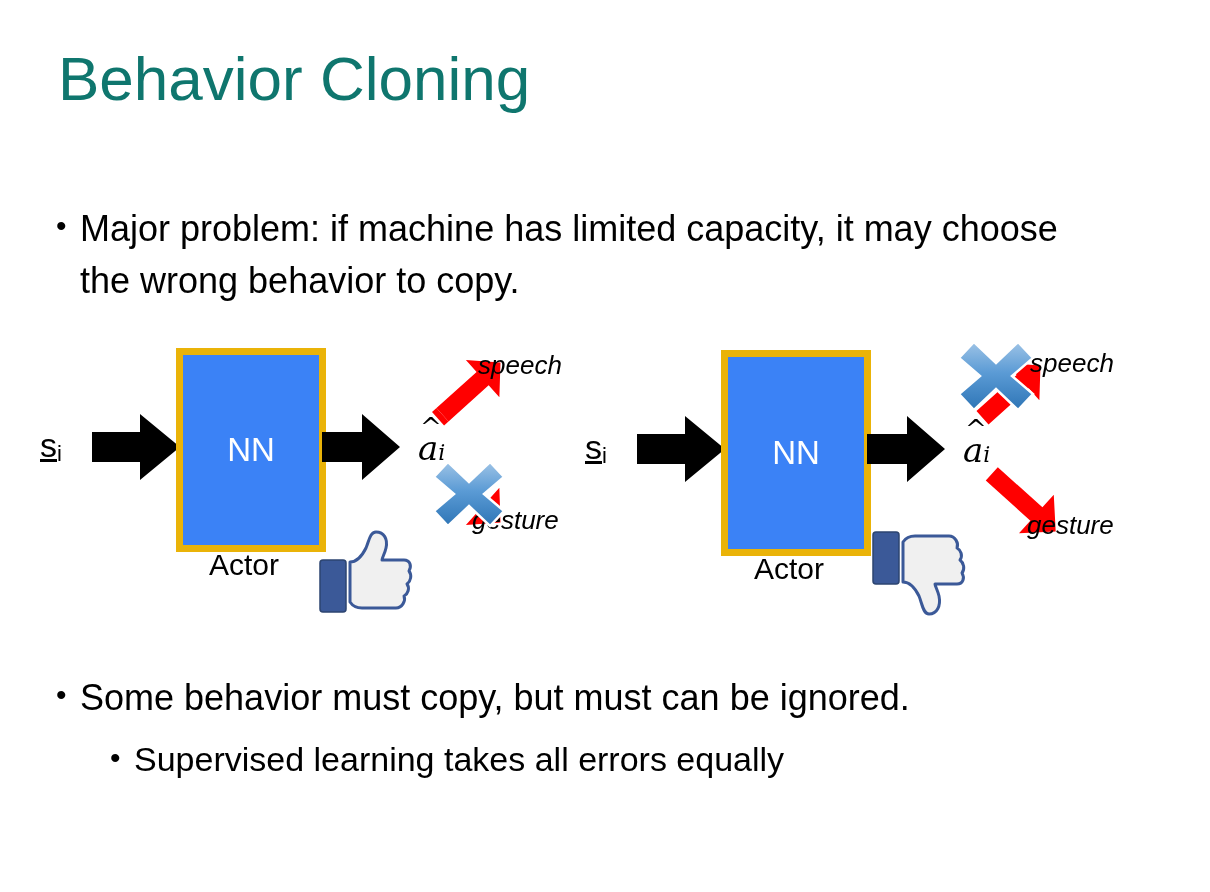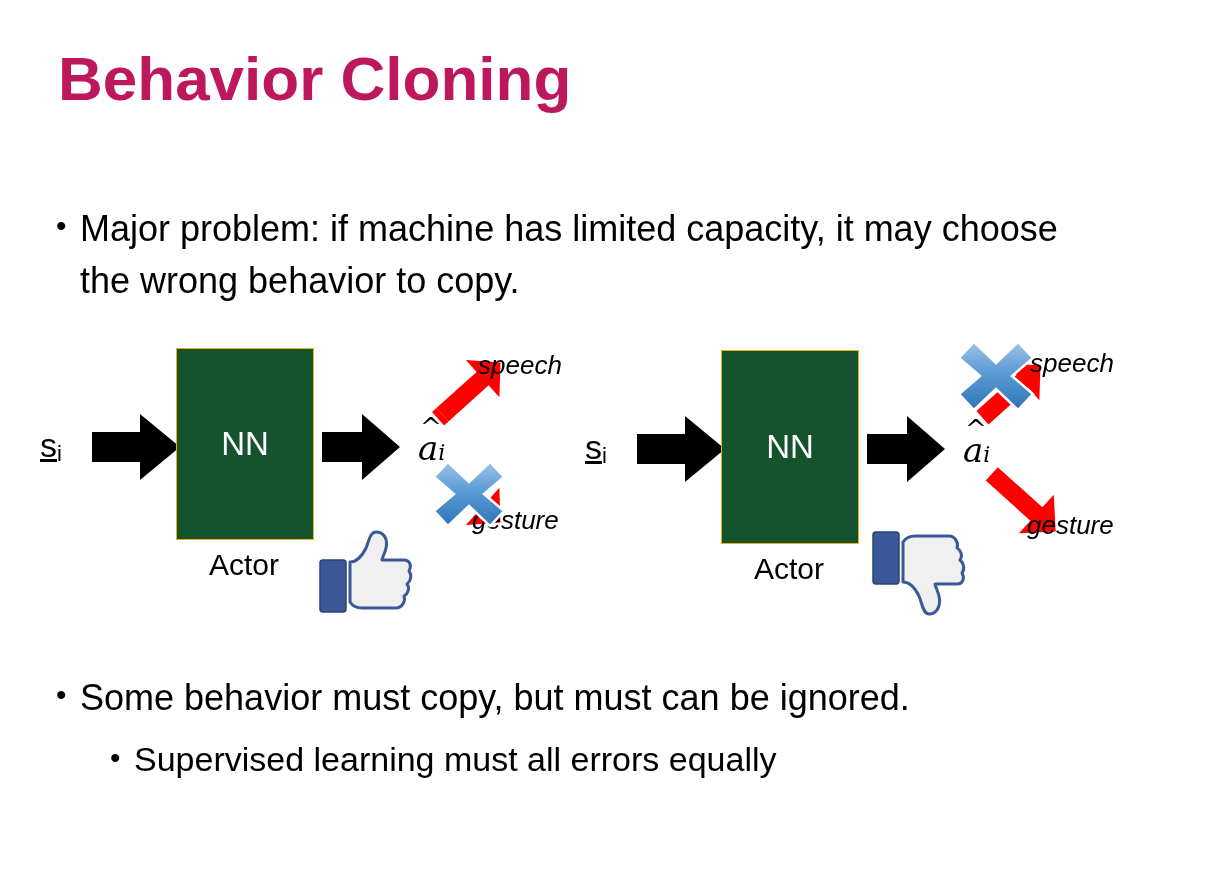--- a/index.html
+++ b/index.html
@@ -15,23 +15,23 @@
     color: #000000;
     overflow: hidden;
   }
 
   
   .slide-title {
     position: absolute;
     left: 58px;
     top: 45px;
     font-size: 62px;
-    font-weight: 700;
+    font-weight: 400;
     letter-spacing: 0px;
-    color: #be185d;
+    color: #0f766e;
     line-height: 1.1;
     white-space: nowrap;
   }
 
   
   .bullet-block {
     position: absolute;
     font-size: 36px;
     line-height: 1.45;
     color: #000000;
@@ -82,22 +82,22 @@
     line-height: 1;
     text-decoration: underline;
   }
   .state-label .sub {
     font-size: 22px;
     vertical-align: -4px;
   }
 
   .nn-box {
     position: absolute;
-    background: #14532d;
-    border: 1px solid #eab308;
+    background: #3b82f6;
+    border: 7px solid #eab308;
   }
   .nn-box .nn-text {
     position: absolute;
     left: 0;
     right: 0;
     top: 50%;
     transform: translateY(-50%);
     text-align: center;
     color: #ffffff;
     font-size: 33px;
@@ -294,15 +294,15 @@
 <div class="bullet-block" id="bullet-bottom">
   <div class="bullet-row">
     <span class="bullet-dot">•</span>
     <span class="bullet-text">Some behavior must copy, but must can be ignored.</span>
   </div>
 </div>
 
 <div class="bullet-block" id="bullet-sub">
   <div class="bullet-row">
     <span class="bullet-dot">•</span>
-    <span class="bullet-text">Supervised learning must all errors equally</span>
+    <span class="bullet-text">Supervised learning takes all errors equally</span>
   </div>
 </div>
 
 </body></html>

